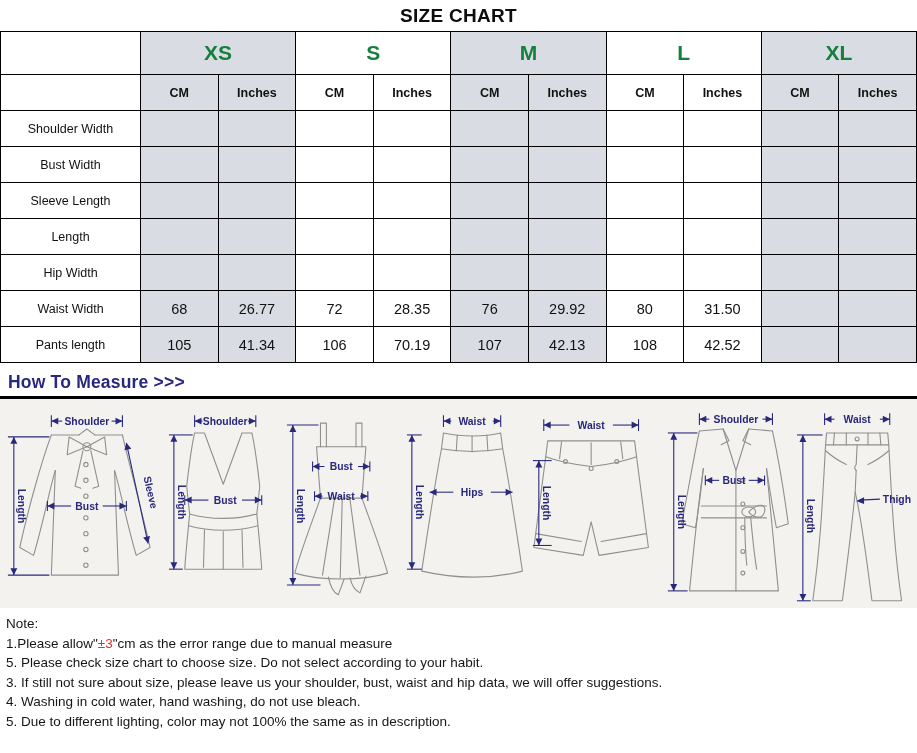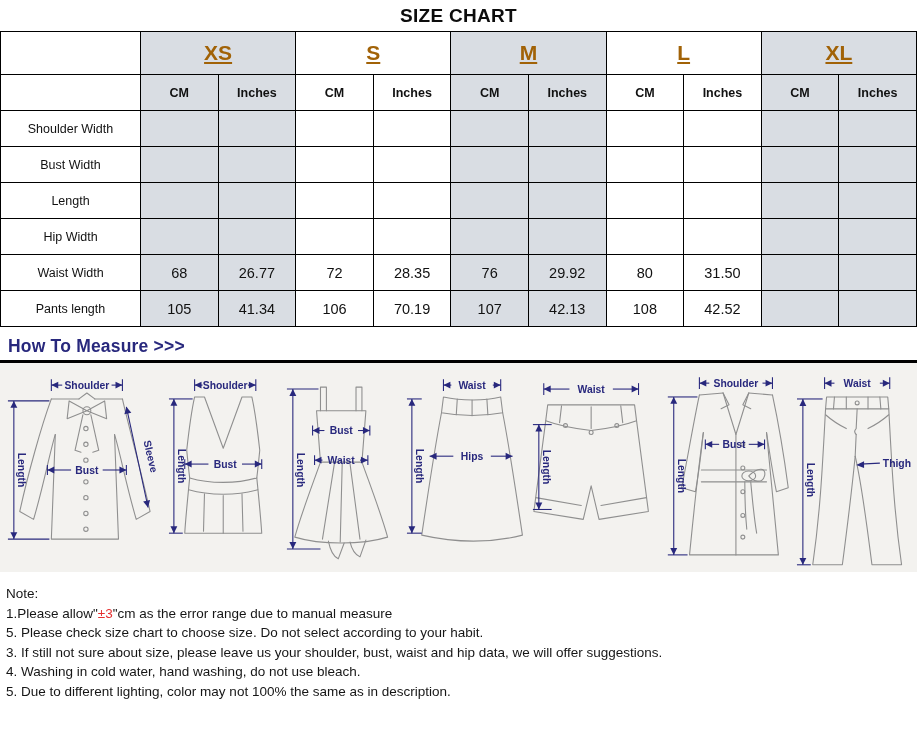--- a/index.html
+++ b/index.html
@@ -3,36 +3,36 @@
 <meta charset="utf-8">
 <style>
   html,body{margin:0;padding:0;background:#fff;}
   body{width:917px;height:753px;font-family:"Liberation Sans",sans-serif;color:#111;overflow:hidden;}
   .page{width:917px;height:753px;background:#fff;border-radius:29px;}
 
   .title{margin:0;padding:5px 0 4px;text-align:center;font-size:19px;font-weight:700;letter-spacing:.3px;color:#0d0d0d;}
 
   table.sizechart{width:917px;border-collapse:collapse;table-layout:fixed;}
   table.sizechart td{border:1px solid #000;text-align:center;vertical-align:middle;overflow:hidden;padding:0;}
-  td.size{font-size:21px;font-weight:700;color:#a16207;height:42px;text-decoration:underline;}
+  td.size{font-size:21px;font-weight:700;color:#15803d;height:42px;}
   td.unit{font-weight:700;font-size:12.5px;height:35px;color:#111;}
   td.rowlabel{font-size:12.5px;height:35px;color:#111;}
   td.val{font-size:14.5px;color:#111;}
   .shade{background:#d9dde3;}
 
   .measure-heading{color:#28287d;font-size:17.5px;font-weight:800;margin:0;padding:9px 0 3px 8px;letter-spacing:.2px;}
   .divider{border-top:3px solid #000;height:0;}
 
   .figures{display:flex;justify-content:space-between;align-items:flex-start;background:#f3f2ef;height:209px;padding:7px 2px 0 2px;box-sizing:border-box;}
   .garment path,.garment line,.garment circle,.garment ellipse,.garment polyline{stroke:#8f8f8f;fill:none;stroke-width:1.1;stroke-linejoin:round;stroke-linecap:round;}
   .mline{stroke:#28287d;stroke-width:1.1;fill:none;}
   .mhead{fill:#28287d;stroke:none;}
   .mtext{fill:#28287d;font-family:"Liberation Sans",sans-serif;font-size:10.5px;font-weight:700;}
 
-  .notes{padding:12px 0 0 6px;font-size:13.5px;line-height:19.5px;color:#161616;}
+  .notes{padding:6px 0 0 6px;font-size:13.5px;line-height:19.5px;color:#161616;}
   .notes p{margin:0;}
   .red{color:#e53030;}
 </style>
 </head>
 <body>
 
 <div class="page">
 
   <h1 class="title">SIZE CHART</h1>
 
@@ -94,20 +94,33 @@
           <td class="val"></td>
           <td class="val"></td>
           <td class="val shade"></td>
           <td class="val shade"></td>
           <td class="val"></td>
           <td class="val"></td>
           <td class="val shade"></td>
           <td class="val shade"></td>
         </tr>
         <tr>
+          <td class="rowlabel">Sleeve Length</td>
+          <td class="val shade"></td>
+          <td class="val shade"></td>
+          <td class="val"></td>
+          <td class="val"></td>
+          <td class="val shade"></td>
+          <td class="val shade"></td>
+          <td class="val"></td>
+          <td class="val"></td>
+          <td class="val shade"></td>
+          <td class="val shade"></td>
+        </tr>
+        <tr>
           <td class="rowlabel">Length</td>
           <td class="val shade"></td>
           <td class="val shade"></td>
           <td class="val"></td>
           <td class="val"></td>
           <td class="val shade"></td>
           <td class="val shade"></td>
           <td class="val"></td>
           <td class="val"></td>
           <td class="val shade"></td>

